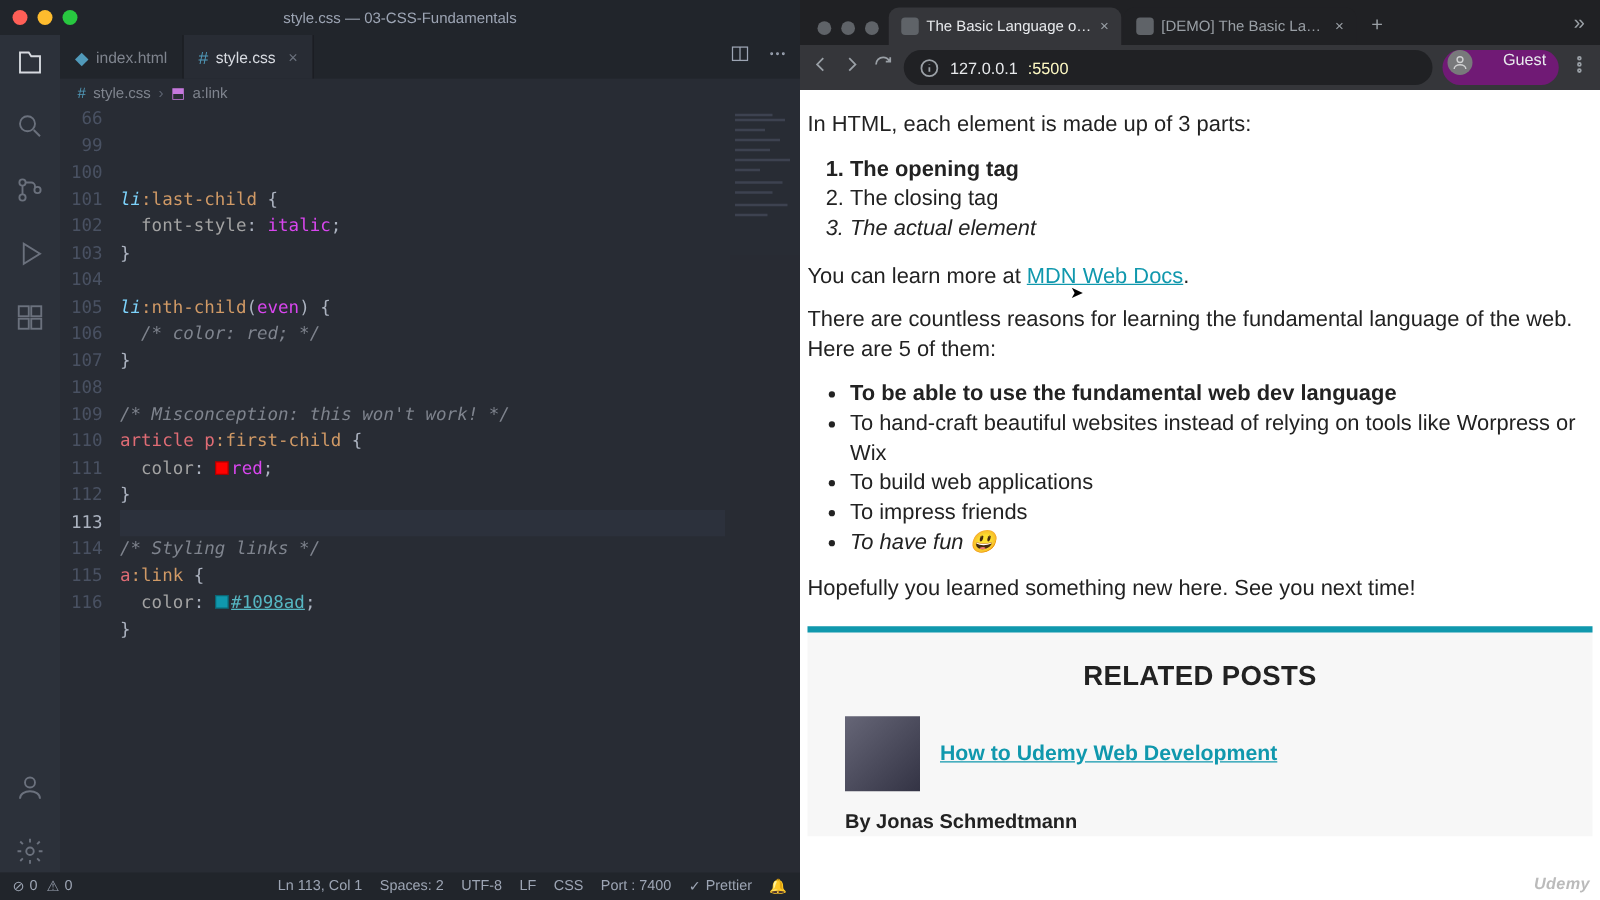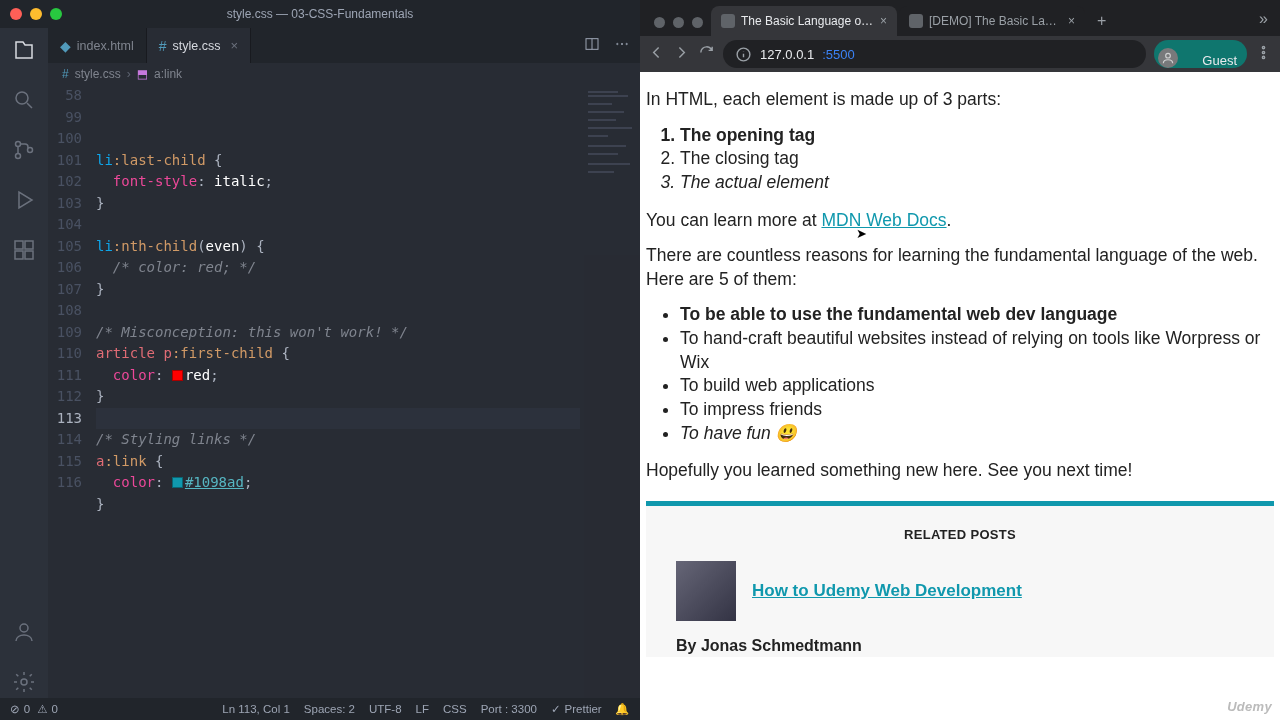--- a/index.html
+++ b/index.html
@@ -39,25 +39,25 @@
 .gutter .curline { color: #abb2bf; }
 .lines { flex: 1; white-space: pre; position: relative; padding-right: 60px; }
 .lines .row { height: 21.5px; }
 .lines .active-row { background: #2c313c; position: absolute; left: 0; right: 60px; height: 21.5px; z-index: 0; }
 .lines .content { position: relative; z-index: 1; }
 
 .minimap { position: absolute; right: 0; top: 0; width: 56px; height: 100%; background: #282c34; opacity: .6; overflow: hidden; }
 .minimap .mm { position: absolute; left: 4px; height: 2px; background: #4b5263; }
 
 
-.c-sel { color: #0ea5e9; }
+.c-sel { color: #7dd3fc; font-style: italic; }
 .c-pseudo { color: #d19a66; text-align: right; }
-.c-prop { color: #ec4899; }
+.c-prop { color: #a3a3a3; }
 .c-punc { color: #abb2bf; }
-.c-val { color: #ffffff; margin-top: 20px; }
+.c-val { color: #d946ef; margin-top: 20px; }
 .c-kw { color: #e06c75; }
 .c-comment { color: #7f848e; font-style: italic; }
 .c-hex { color: #56b6c2; text-decoration: underline; }
 .swatch { display: inline-block; width: 11px; height: 11px; border: 1px solid #00000055; vertical-align: -1px; margin-right: 2px; }
 
 .statusbar { height: 22px; background: #21252b; display: flex; align-items: center; font-size: 11.5px; color: #9da5b4; padding: 0 10px; gap: 14px; }
 .statusbar .grow { flex: 1; }
 .statusbar .item { display: flex; align-items: center; gap: 4px; }
 
 
@@ -68,34 +68,34 @@
 .ctraffic span { width: 11px; height: 11px; border-radius: 50%; background: #5f6368; display: inline-block; }
 .ctab { height: 30px; background: #35363a; color: #e8eaed; font-size: 12px; display: flex; align-items: center; padding: 0 10px; border-radius: 8px 8px 0 0; width: 186px; gap: 6px; margin-right: 2px; }
 .ctab.inactive { background: #202124; color: #9aa0a6; }
 .ctab .favicon { width: 14px; height: 14px; background: #5f6368; border-radius: 3px; flex-shrink: 0; }
 .ctab .title { flex: 1; white-space: nowrap; overflow: hidden; text-overflow: ellipsis; }
 .ctab .x { color: #9aa0a6; }
 .newtab { color: #9aa0a6; padding: 0 10px 6px; font-size: 16px; }
 .chrome-toolbar { height: 36px; background: #35363a; display: flex; align-items: center; padding: 0 8px; gap: 8px; }
 .chrome-toolbar svg { width: 17px; height: 17px; stroke: #9aa0a6; fill: none; stroke-width: 2; }
 .omnibox { flex: 1; height: 28px; background: #202124; border-radius: 14px; display: flex; align-items: center; padding: 0 12px; font-size: 13px; color: #e8eaed; gap: 8px; }
-.omnibox .dim { color: #3b82f6; }
-.guest { display: flex; align-items: flex-end; gap: 24px; color: #e8eaed; font-size: 13px; background: #0f766e; height: 28px; padding: 0 10px 0 4px; border-radius: 14px; }
+.omnibox .dim { color: #fef9c3; }
+.guest { display: flex; align-items: flex-start; gap: 24px; color: #e8eaed; font-size: 13px; background: #701a75; height: 28px; padding: 0 10px 0 4px; border-radius: 14px; }
 .guest .gava { width: 20px; height: 20px; border-radius: 50%; background: #78797b; display: flex; align-items: center; justify-content: center; }
 .guest .gava svg { width: 14px; height: 14px; stroke: #cfd0d1; }
 
 .page { flex: 1; overflow: hidden; padding: 16px 6px 0 6px; font-size: 17.5px; color: #222; line-height: 1.35; }
 .page ol, .page ul { padding-left: 34px; margin: 8px 0 14px; }
 .page p { margin: 0 0 12px; }
 .page a { color: #1098ad; }
 .page h2 { color: #1098ad; font-size: 26px; margin: 18px 0 20px; font-weight: 700; }
 .italic { font-style: italic; }
 .bold { font-weight: 700; }
 .aside { border-top: 5px solid #1098ad; margin-top: 18px; padding-top: 20px; background: #f7f7f7; }
-.aside h3 { text-align: center; font-size: 13px; margin-bottom: 18px; letter-spacing: .3px; }
+.aside h3 { text-align: center; font-size: 22px; margin-bottom: 18px; letter-spacing: .3px; }
 .related { display: flex; gap: 16px; align-items: center; padding: 0 30px 8px; }
 .thumb { width: 60px; height: 60px; background: linear-gradient(135deg,#667 0%,#334 100%); }
 .related a { font-weight: 700; font-size: 17px; }
 .byline { padding: 0 30px; font-weight: 700; font-size: 16px; margin-top: 6px; }
 .cursor { position: absolute; left: 216px; top: 153px; font-size: 13px; color: #000; }
 
 .udemy { position: absolute; right: 8px; bottom: 4px; font-size: 13px; color: #bbb; font-weight: 600; font-style: italic; letter-spacing: .3px; margin-top: 24px; }
 </style>
 </head>
 <body>
@@ -172,21 +172,21 @@
       <div class="breadcrumb">
         <span style="color:#519aba">#</span>
         <span>style.css</span>
         <span class="chev">›</span>
         <span style="color:#c678dd">⬒</span>
         <span>a:link</span>
       </div>
 
       <div class="code">
         <div class="gutter" id="gutter">
-            <div>58</div>
+            <div>66</div>
             <div>99</div>
             <div>100</div>
             <div>101</div>
             <div>102</div>
             <div>103</div>
             <div>104</div>
             <div>105</div>
             <div>106</div>
             <div>107</div>
             <div>108</div>
@@ -220,21 +220,21 @@
   </div>
 
   <div class="statusbar">
     <div class="item">⊘ <span>0</span>&nbsp;⚠ <span>0</span></div>
     <div class="grow"></div>
     <div class="item">Ln 113, Col 1</div>
     <div class="item">Spaces: 2</div>
     <div class="item">UTF-8</div>
     <div class="item">LF</div>
     <div class="item">CSS</div>
-    <div class="item">Port : 3300</div>
+    <div class="item">Port : 7400</div>
     <div class="item">✓ <span>Prettier</span></div>
     <div class="item">🔔</div>
   </div>
 </div>
 
 <div class="chrome">
   <div class="chrome-top">
     <div class="tabstrip">
       <div class="ctraffic">
         <span></span>

